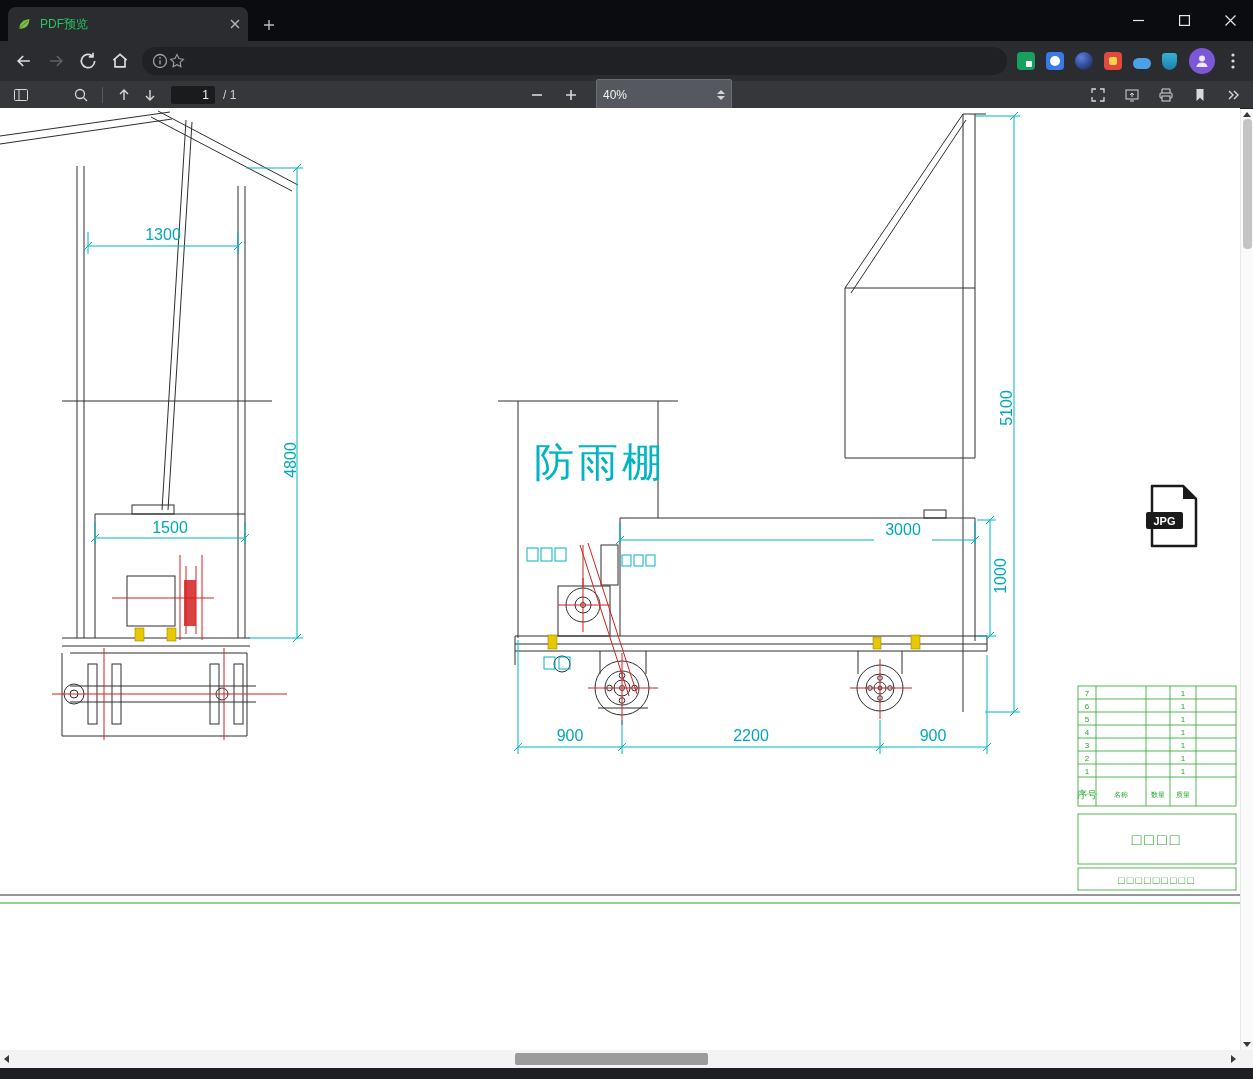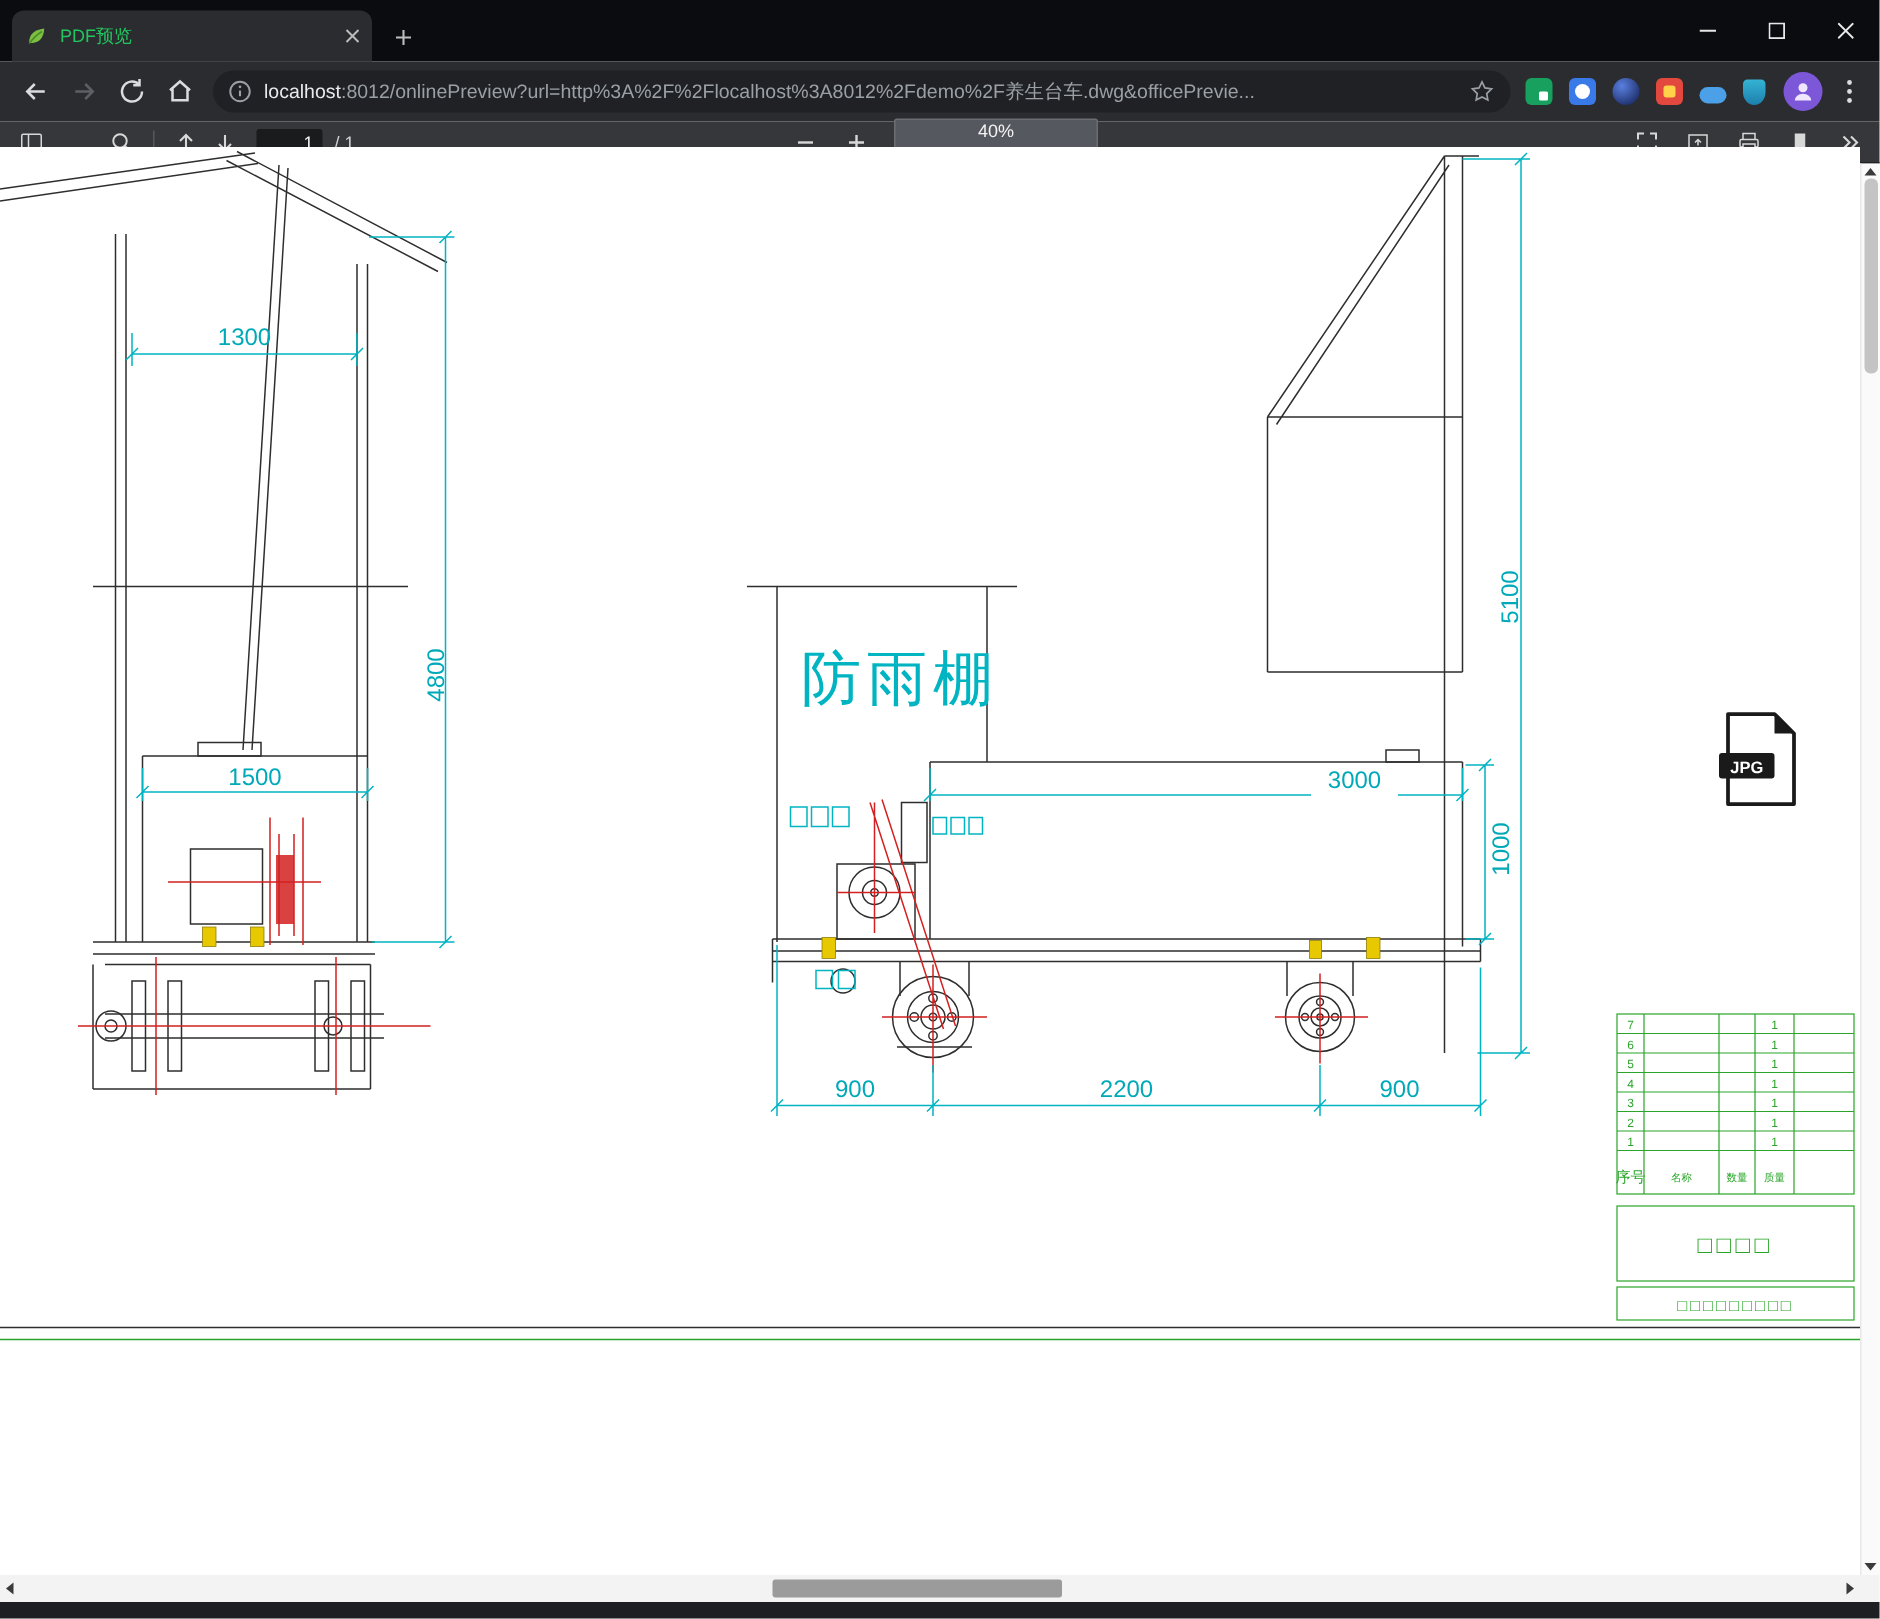--- a/index.html
+++ b/index.html
@@ -43,29 +43,29 @@
   .pdfbar{position:absolute;top:81px;left:0;width:1253px;height:28px;background:#36373b;
           border-bottom:1px solid #202123;box-sizing:border-box;display:flex;align-items:center;}
   .pdf-left{display:flex;align-items:center;height:100%;}
   .pdf-ic{width:26px;height:24px;display:flex;align-items:center;justify-content:center;}
   .pdf-div{width:1px;height:16px;background:#55585c;margin:0 8px;}
   .page-input{width:44px;height:18px;background:#191b1c;border-radius:2px;color:#f1f1f1;
               font-size:12px;line-height:18px;text-align:right;padding:0 6px;box-sizing:border-box;}
   .page-total{color:#cfd1d3;font-size:12px;margin-left:8px;}
   .pdf-center{position:absolute;left:524px;top:0;height:28px;display:flex;align-items:center;}
   .zoomsel{width:136px;height:32px;background:#55585e;border:1px solid #6a6d72;border-radius:2px;
-           margin-left:12px;display:flex;align-items:center;box-sizing:border-box;padding:0 6px;flex-direction:column;}
+           margin-left:12px;display:flex;align-items:center;box-sizing:border-box;padding:0 6px;}
   .zoom-val{color:#f2f2f2;font-size:12px;flex:1;}
   .spin{display:flex;flex-direction:column;gap:2px;}
   .tri-up{width:0;height:0;border-left:4px solid transparent;border-right:4px solid transparent;border-bottom:4px solid #d6d6d6;}
   .tri-dn{width:0;height:0;border-left:4px solid transparent;border-right:4px solid transparent;border-top:4px solid #d6d6d6;}
   .pdf-right{position:absolute;right:6px;top:0;height:28px;display:flex;align-items:center;gap:8px;}
 
   
-  .content{position:absolute;top:98px;left:0;width:1240px;height:941px;background:#fff;overflow:hidden;}
+  .content{position:absolute;top:108px;left:0;width:1240px;height:941px;background:#fff;overflow:hidden;}
 
   
   .vscroll{position:absolute;top:109px;left:1240px;width:13px;height:941px;background:#fafafa;border-left:1px solid #e8e8e8;box-sizing:border-box;}
   .vthumb{position:absolute;top:10px;left:2px;width:9px;height:130px;background:#c4c4c4;border-radius:4px;}
   .arrow-up{width:0;height:0;border-left:4px solid transparent;border-right:4px solid transparent;border-bottom:5px solid #3a3a3a;position:absolute;left:2px;top:3px;}
   .arrow-dn{width:0;height:0;border-left:4px solid transparent;border-right:4px solid transparent;border-top:5px solid #3a3a3a;position:absolute;left:2px;bottom:3px;}
   .hscroll{position:absolute;top:1050px;left:0;width:1240px;height:18px;background:#f3f3f3;}
   .hthumb{position:absolute;top:3px;left:515px;width:193px;height:12px;background:#9b9b9b;border-radius:2px;}
   .arrow-l{width:0;height:0;border-top:4px solid transparent;border-bottom:4px solid transparent;border-right:5px solid #3a3a3a;position:absolute;left:4px;top:5px;}
   .arrow-r{width:0;height:0;border-top:4px solid transparent;border-bottom:4px solid transparent;border-left:5px solid #3a3a3a;position:absolute;right:4px;top:5px;}
@@ -147,21 +147,20 @@
       </svg>
   </div>
   <div class="urlbar">
     <span class="icon-btn">
       <svg width="16" height="16" viewBox="0 0 16 16">
           <circle cx="8" cy="8" r="6.5" stroke="#9aa0a6" stroke-width="1.3" fill="none"></circle>
           <path d="M8,7.3 V11.2" stroke="#9aa0a6" stroke-width="1.4"></path>
           <circle cx="8" cy="4.9" r="0.9" fill="#9aa0a6"></circle>
         </svg>
     </span>
-    <span class="url-text"><span class="url-host">localhost</span><span class="url-rest">:8012/onlinePreview?url=http%3A%2F%2Flocalhost%3A8012%2Fdemo%2F养生台车.dwg&amp;officePrevie...</span></span>
     <span class="icon-btn">
       <svg width="18" height="18" viewBox="0 0 24 24">
           <path d="M12,3.5 l2.6,5.3 5.9,0.9 -4.3,4.1 1,5.8 -5.2,-2.7 -5.2,2.7 1,-5.8 -4.3,-4.1 5.9,-0.9 z" stroke="#9aa0a6" stroke-width="1.5" fill="none"></path>
         </svg>
     </span>
   </div>
   <div class="ext-row">
     <div class="ext ext1"></div>
     <div class="ext ext2"></div>
     <div class="ext ext3"></div>

